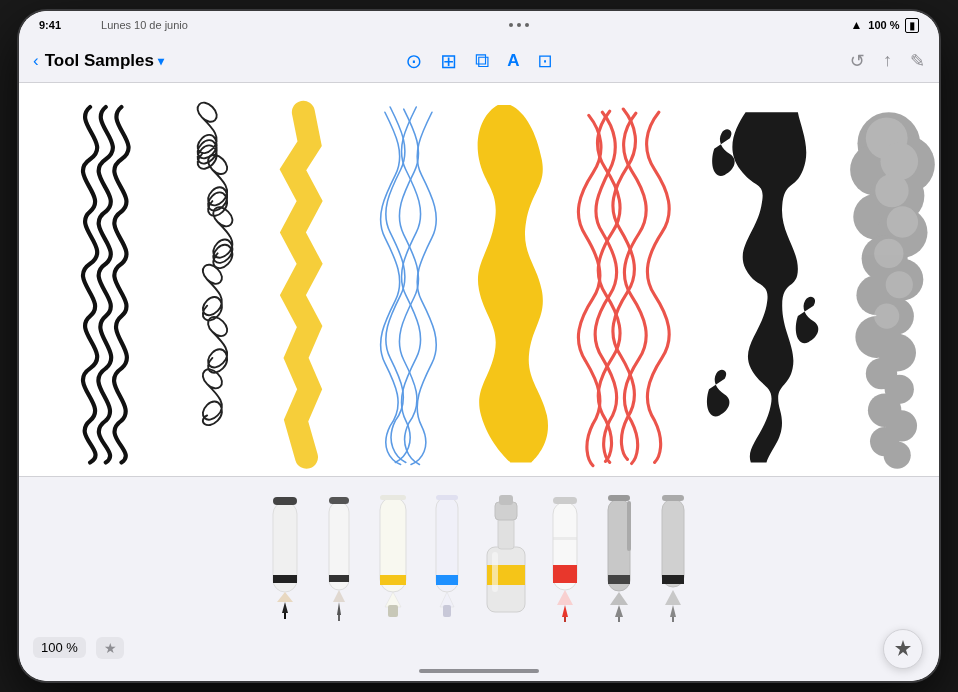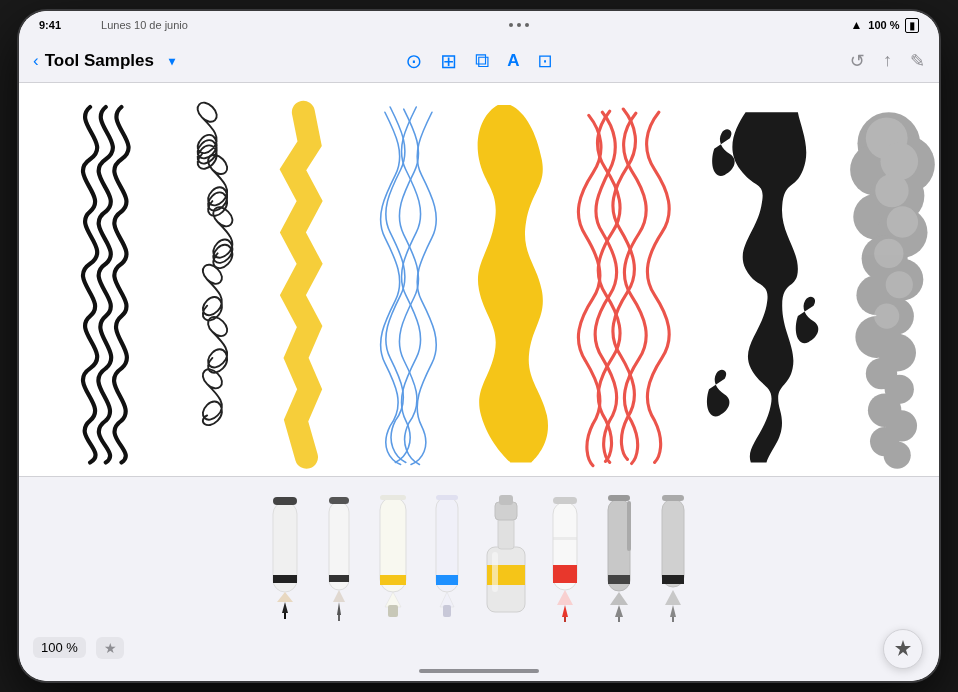--- a/index.html
+++ b/index.html
@@ -92,21 +92,21 @@
       display: flex;
       align-items: center;
       gap: 4px;
     }
     .doc-title {
       color: #000;
       font-size: 17px;
       font-weight: 600;
       display: flex;
       align-items: center;
-      gap: 15px;
+      gap: 4px;
     }
     .toolbar-icon {
       color: #007aff;
       font-size: 20px;
       cursor: pointer;
     }
     .toolbar-icon-gray {
       color: #8e8e93;
       font-size: 18px;
     }

